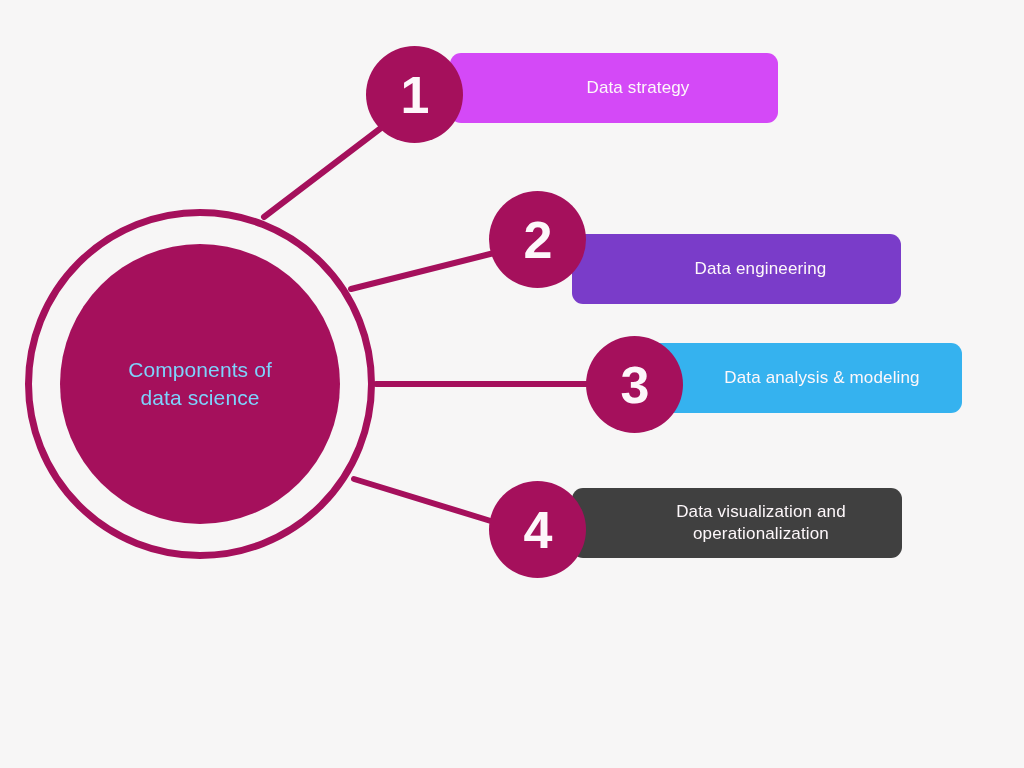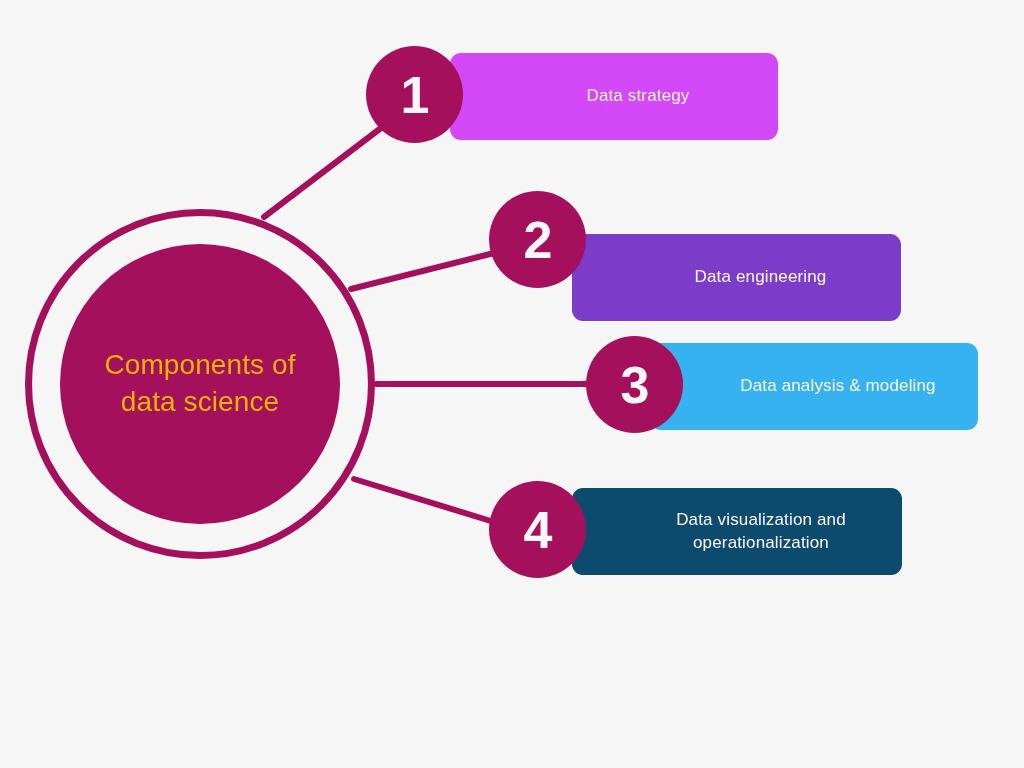--- a/index.html
+++ b/index.html
@@ -45,35 +45,35 @@
     top: 244px;
     width: 280px;
     height: 280px;
     border-radius: 50%;
     background: #a5105c;
     display: flex;
     align-items: center;
     justify-content: center;
   }
   .hub-label {
-    color: #eab308;
-    font-size: 28px;
+    color: #7dd3fc;
+    font-size: 21px;
     line-height: 1.32;
     text-align: center;
     letter-spacing: .1px;
     white-space: pre-line;
   }
 
   
   .row {
     position: absolute;
   }
   .bar {
     position: absolute;
-    height: 87px;
+    height: 70px;
     border-radius: 11px;
     display: flex;
     align-items: center;
     justify-content: center;
     box-sizing: border-box;
   }
   .bar-label {
     color: #fdf7fa;
     font-size: 17px;
     line-height: 1.32;
@@ -98,24 +98,24 @@
     letter-spacing: -1px;
   }
 
   
   .row1 .bar   { left: 450px; top: 53px;  width: 328px; background: #d449f7; }
   .row1 .num-circle { left: 366px; top: 46px; }
   
   .row2 .bar   { left: 572px; top: 198px; width: 329px; background: #7a3cc9; margin-top: 36px; }
   .row2 .num-circle { left: 489px; top: 191px; }
   
-  .row3 .bar   { left: 650px; top: 343px; width: 328px; background: #35b2ef; }
+  .row3 .bar   { left: 634px; top: 343px; width: 328px; background: #35b2ef; }
   .row3 .num-circle { left: 586px; top: 336px; }
   
-  .row4 .bar   { left: 572px; top: 488px; width: 330px; background: #0c4a6e; }
+  .row4 .bar   { left: 572px; top: 488px; width: 330px; background: #404040; }
   .row4 .num-circle { left: 489px; top: 481px; }
 </style>
 </head>
 <body>
 
 <div id="stage">
 
   <svg id="connectors" viewBox="0 0 1024 768" xmlns="http://www.w3.org/2000/svg">
     <line x1="264" y1="217" x2="381" y2="128" stroke="#a5105c" stroke-width="6" stroke-linecap="round"></line>
     <line x1="351" y1="289" x2="494" y2="253" stroke="#a5105c" stroke-width="6" stroke-linecap="round"></line>

